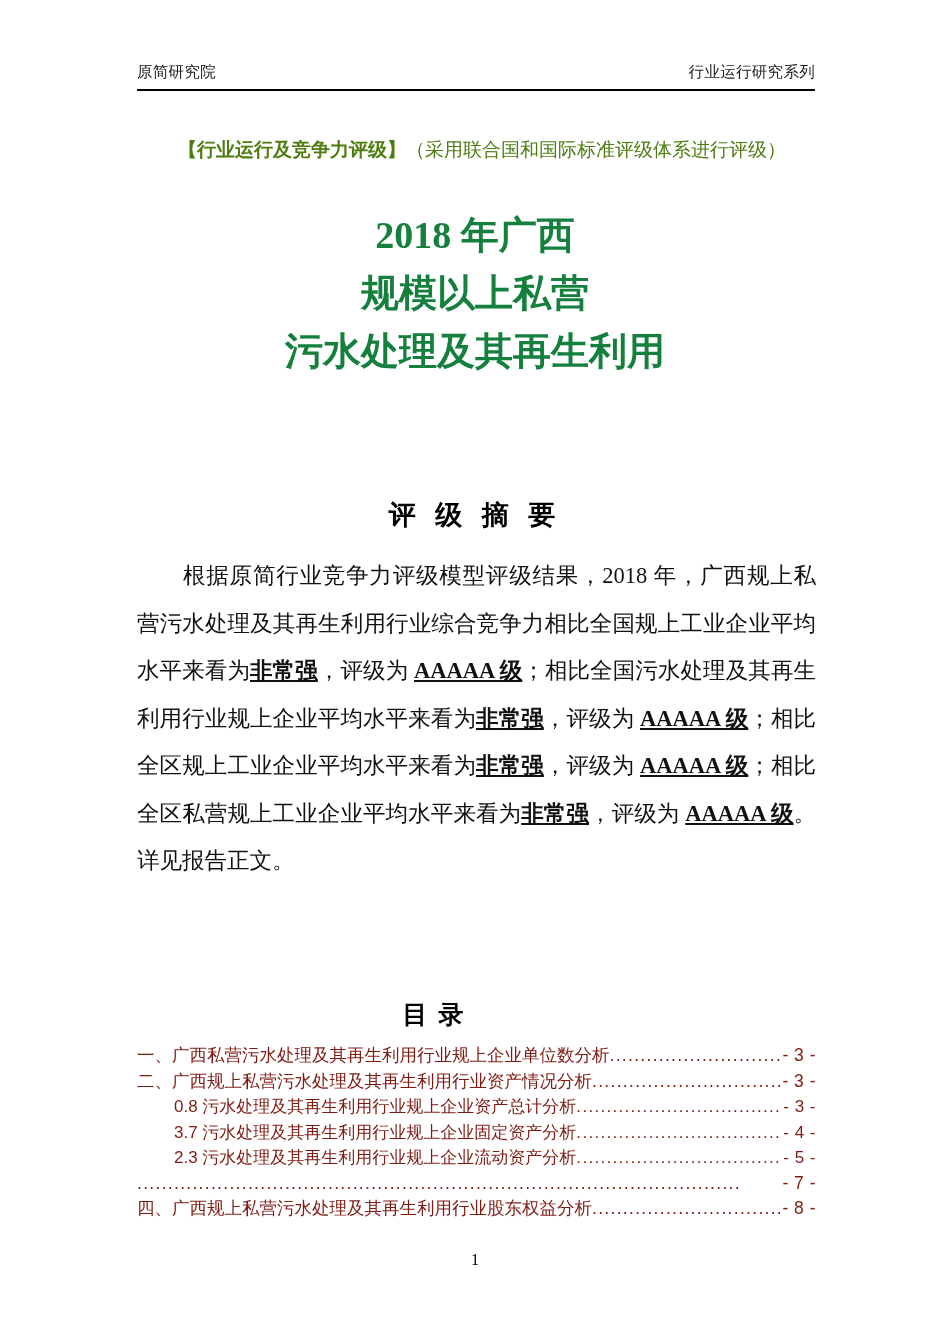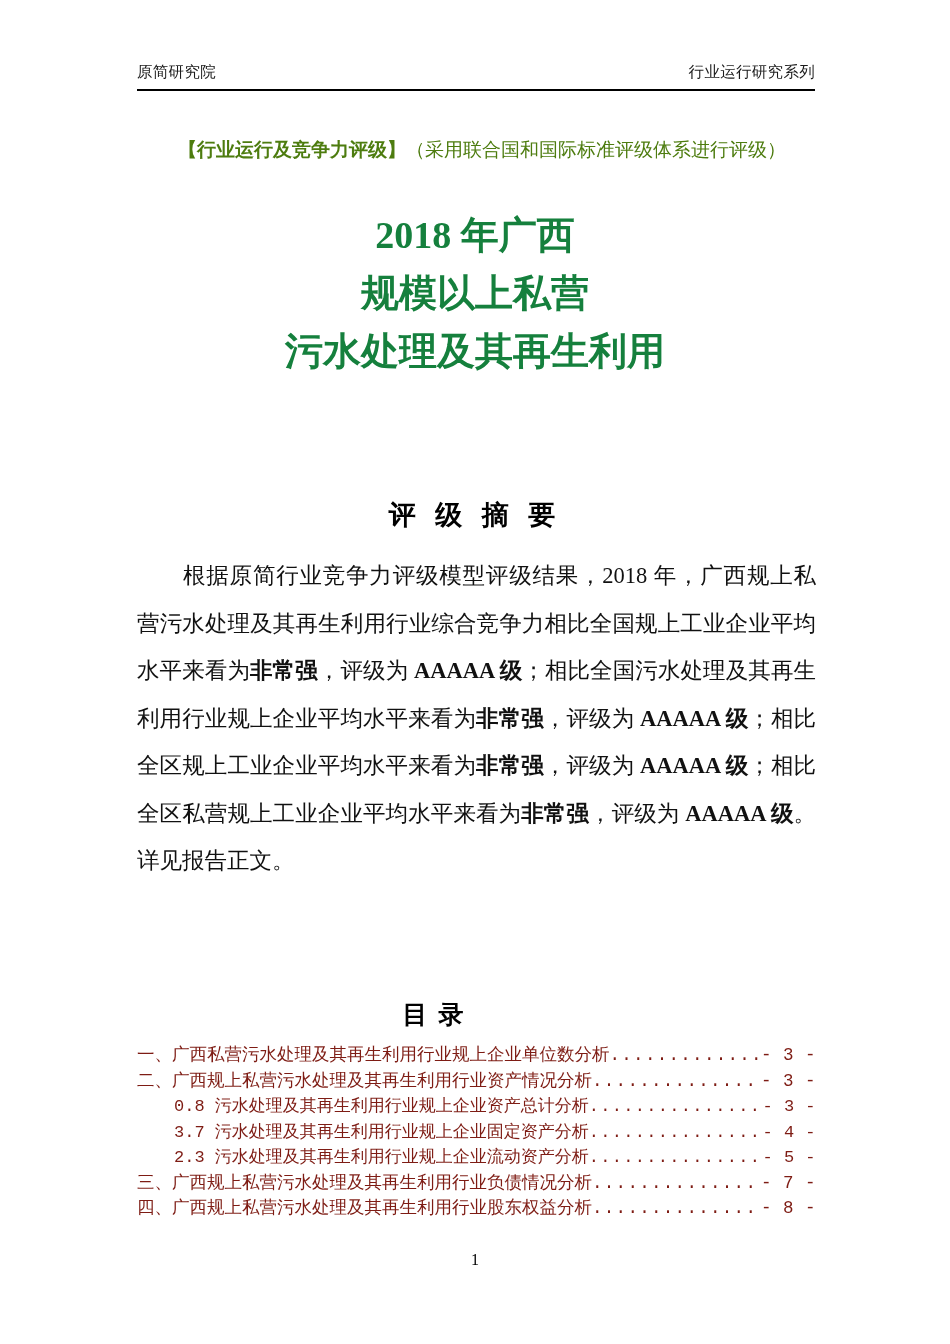--- a/index.html
+++ b/index.html
@@ -101,21 +101,21 @@
     left: 137px;
     width: 679px;
     font-family: "Liberation Serif", "DejaVu Serif", serif;
     font-size: 22.5px;
     line-height: 47.5px;
     color: #111111;
     text-align: justify;
     text-justify: inter-character;
     text-indent: 46px;
   }
-  .abstract b { font-weight: bold; }
+  .abstract b { font-weight: bold; text-decoration: underline; }
 
   
   .toc-heading {
     position: absolute;
     top: 998px;
     left: 0;
     width: 868px;
     text-align: center;
     font-family: "Liberation Sans", "DejaVu Sans", sans-serif;
     font-weight: bold;
@@ -134,21 +134,20 @@
     font-family: "Liberation Sans", "DejaVu Sans", sans-serif;
     color: #7e1c14;
     font-size: 17.5px;
   }
   .toc-item {
     display: flex;
     align-items: flex-start;
     line-height: 25.5px;
     white-space: nowrap;
     width: 100%;
-    font-family: Liberation Mono, monospace;
   }
   .toc-item.level-2 { padding-left: 37px; font-size: 17px; }
   .toc-text { flex: 0 0 auto; }
   .toc-leader {
     flex: 1 1 auto;
     overflow: hidden;
     white-space: nowrap;
     letter-spacing: 1.3px;
     min-width: 8px;
     margin: 0 0 0 0;
@@ -213,21 +212,20 @@
         <span class="toc-text">3.7 污水处理及其再生利用行业规上企业固定资产分析</span>
         <span class="toc-leader">..................................................................................................</span>
         <span class="toc-page">- 4 -</span>
       </div>
       <div class="toc-item level-2">
         <span class="toc-text">2.3 污水处理及其再生利用行业规上企业流动资产分析</span>
         <span class="toc-leader">..................................................................................................</span>
         <span class="toc-page">- 5 -</span>
       </div>
       <div class="toc-item">
-        <span class="toc-text">三、广西规上私营污水处理及其再生利用行业负债情况分析</span>
         <span class="toc-leader">..................................................................................................</span>
         <span class="toc-page">- 7 -</span>
       </div>
       <div class="toc-item">
         <span class="toc-text">四、广西规上私营污水处理及其再生利用行业股东权益分析</span>
         <span class="toc-leader">..................................................................................................</span>
         <span class="toc-page">- 8 -</span>
       </div>
     </div>
 

